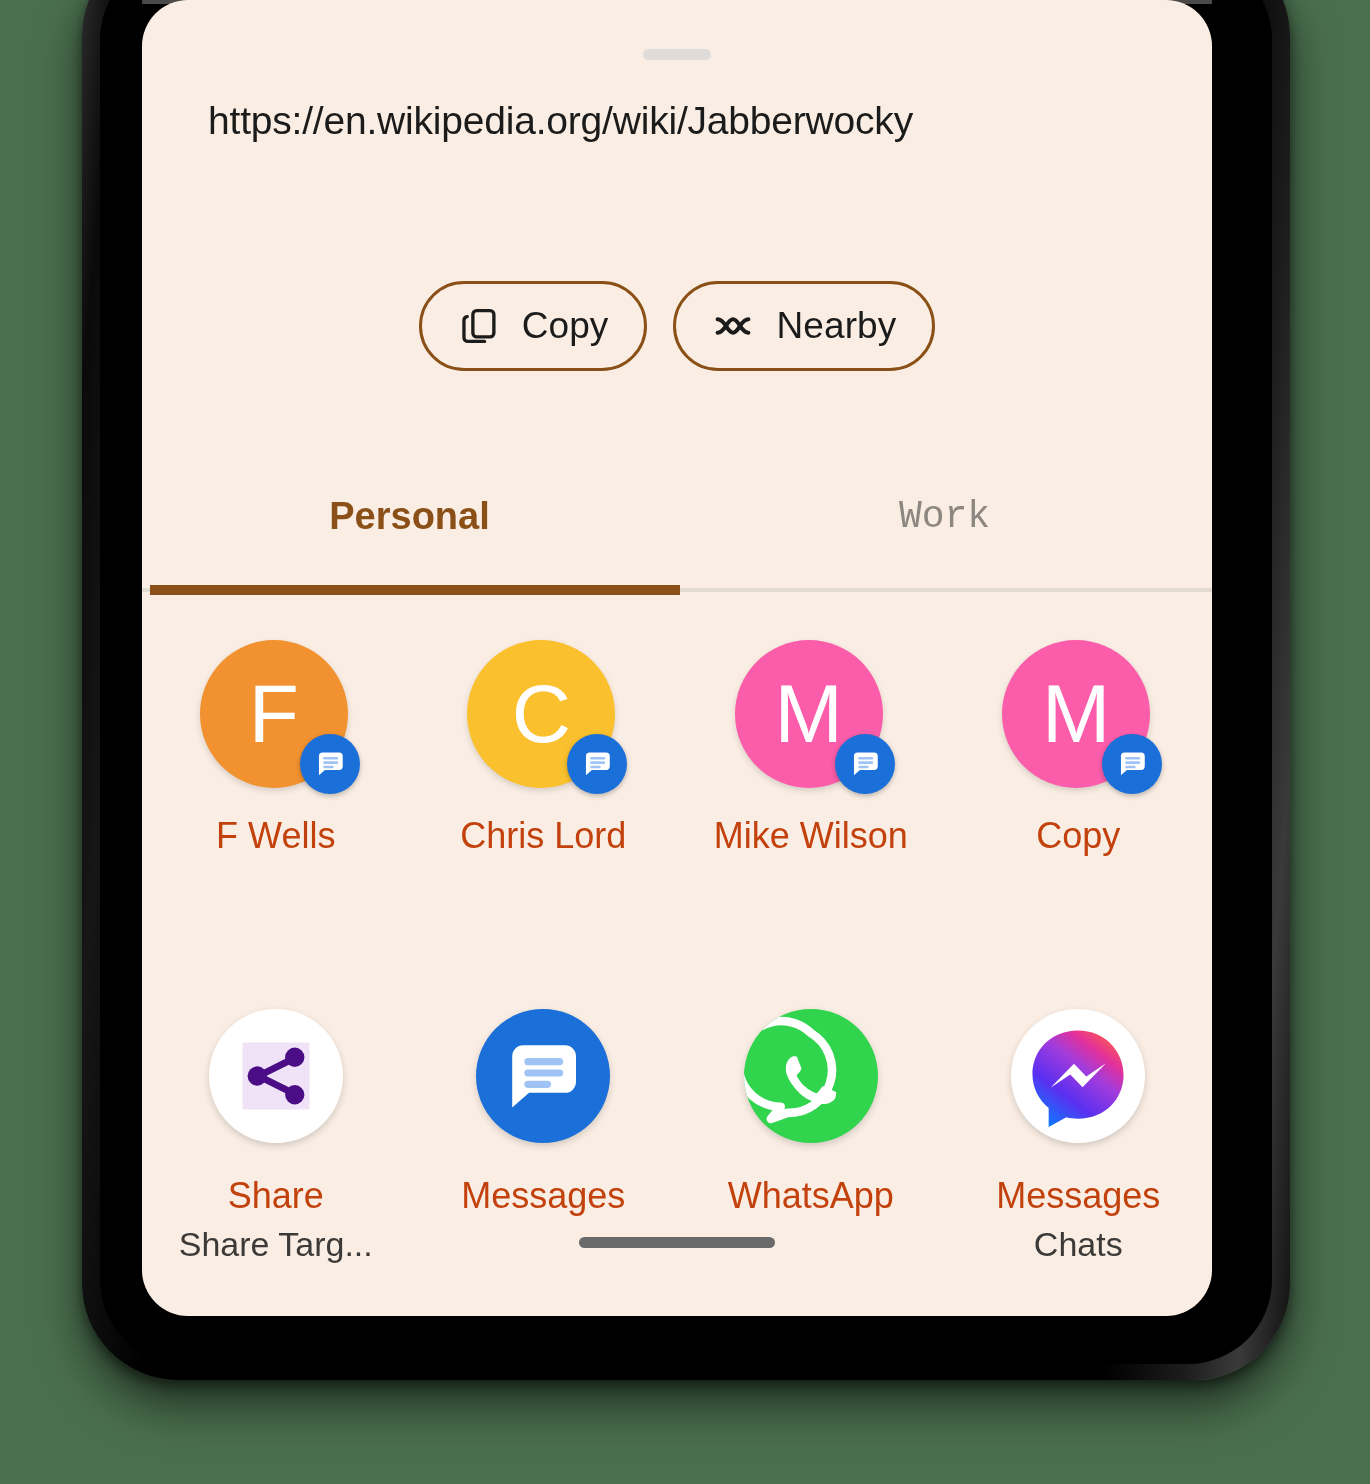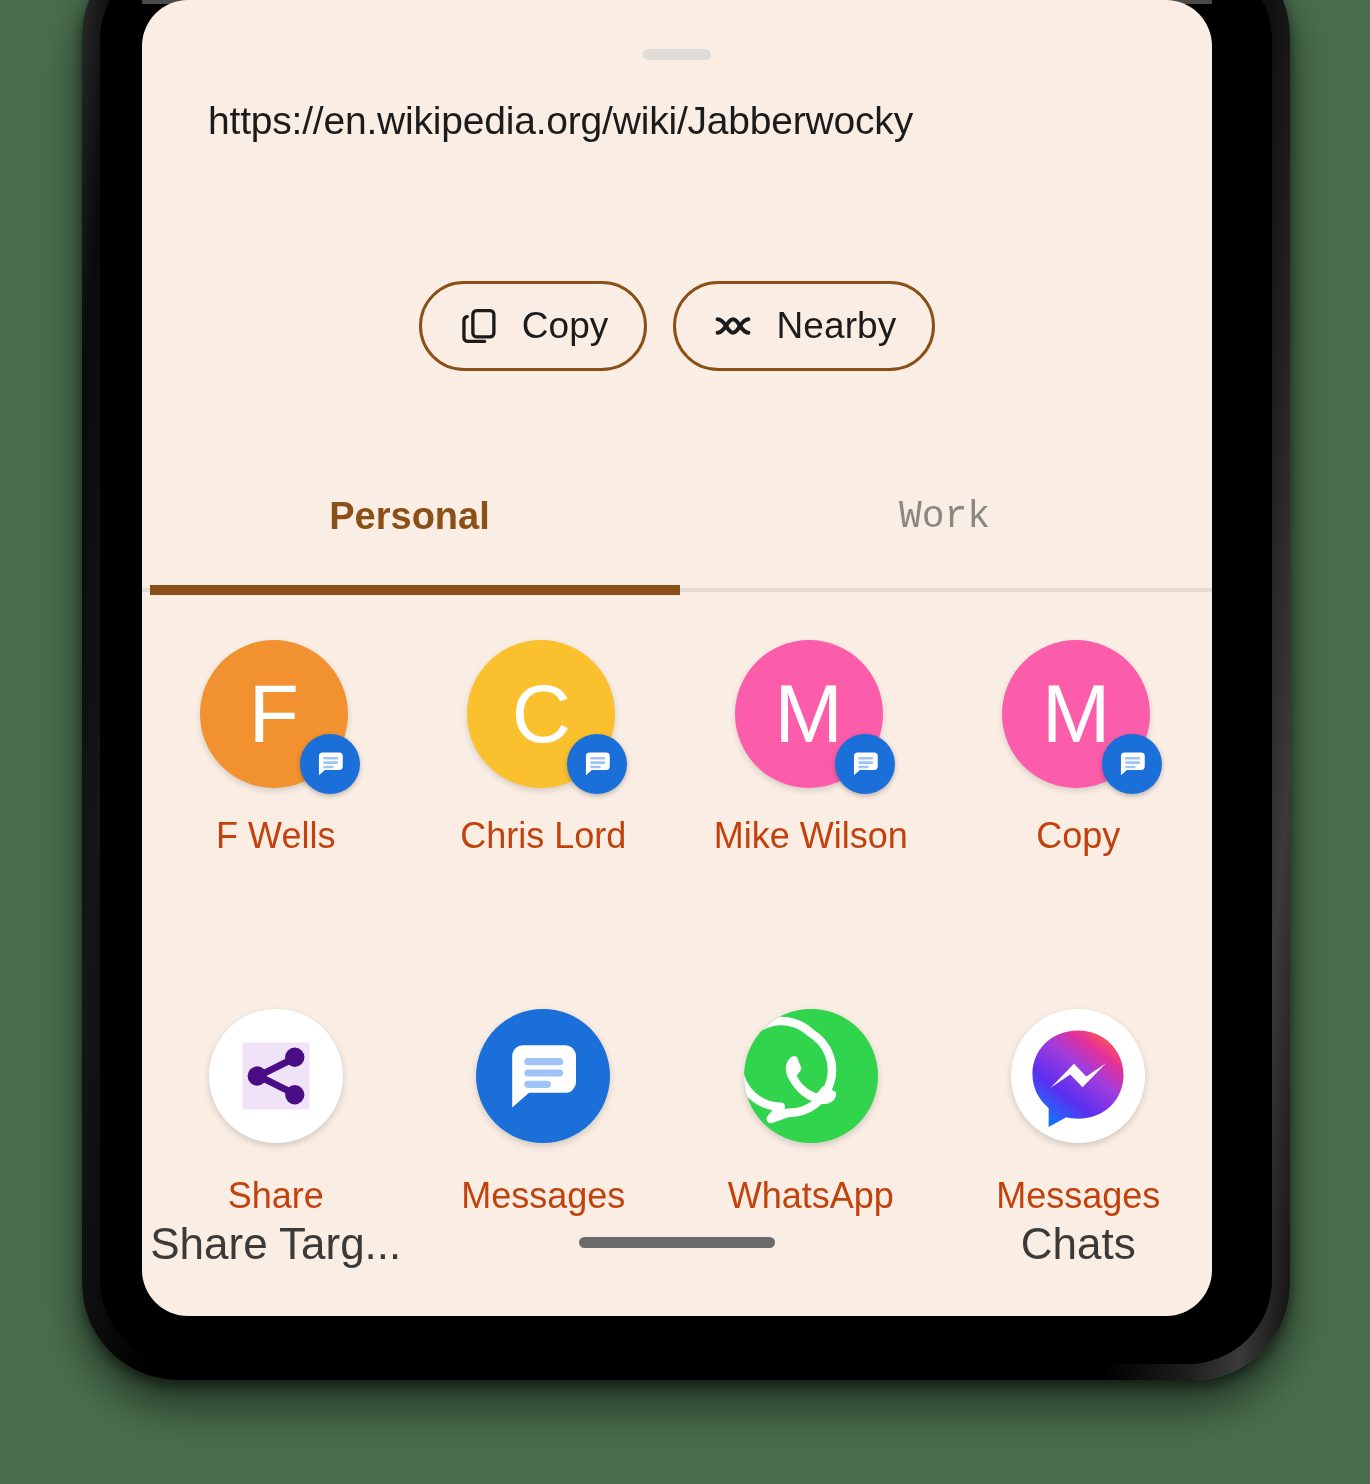--- a/index.html
+++ b/index.html
@@ -188,21 +188,21 @@
   .target-label {
     margin-top: 22px;
     font-size: 36px;
     color: #c2410c;
     text-align: center;
     line-height: 44px;
     white-space: nowrap;
   }
   .target-sublabel {
     margin-top: 4px;
-    font-size: 44px;
+    font-size: 34px;
     color: #3c3a38;
     text-align: center;
     line-height: 44px;
     white-space: nowrap;
   }
 
   .app-icon-wrap { width: 152px; height: 152px; display:flex; align-items:center; justify-content:center; }
   .app-icon {
     width: 134px; height: 134px; border-radius: 50%;
     display:flex; align-items:center; justify-content:center;

